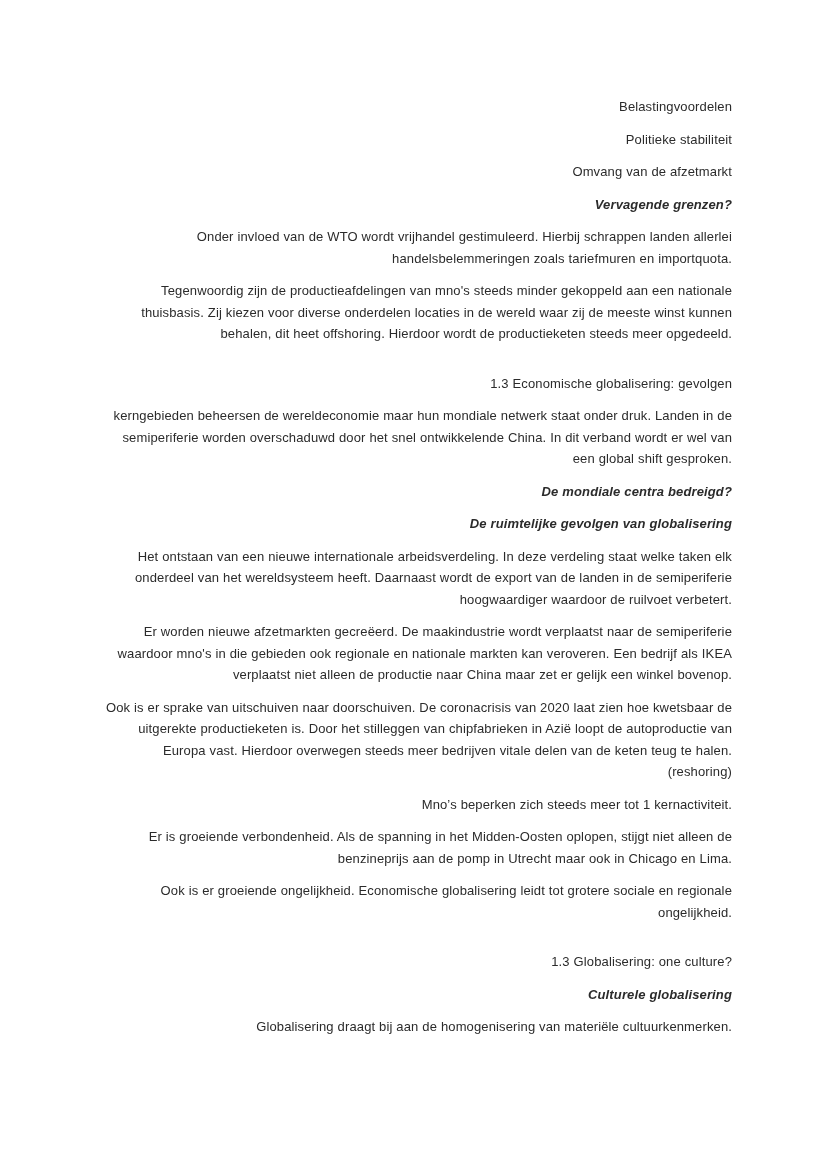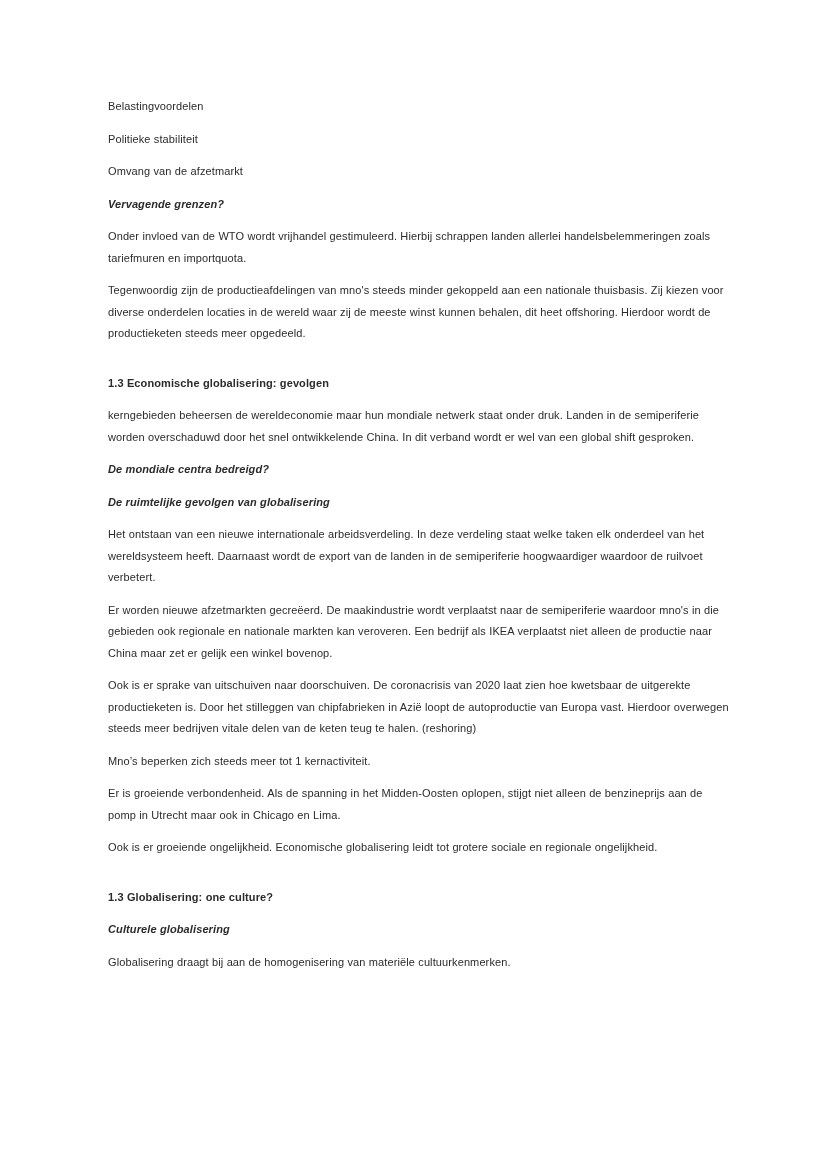--- a/index.html
+++ b/index.html
@@ -19,33 +19,33 @@
     width: 828px;
     height: 1170px;
     background: #ffffff;
     box-sizing: border-box;
     padding: 96px 96px 0 96px;
   }
   .content {
     width: 636px;
   }
   .block {
-    font-size: 11px;
+    font-size: 13px;
     line-height: 21.5px;
-    margin: 0 0 11px 12px;
-    text-align: left;
+    margin: 0 0 11px 2px;
+    text-align: right;
     letter-spacing: 0.01em;
     word-spacing: 0.01em;
   }
   .block.heading {
     font-weight: bold;
     font-style: italic;
   }
   .block.section {
-    font-weight: bold;
+    font-weight: normal;
   }
   .spacer-before {
     margin-top: 28px;
   }
 </style>
 </head>
 <body>
 
 <div class="page">
   <div class="content">

